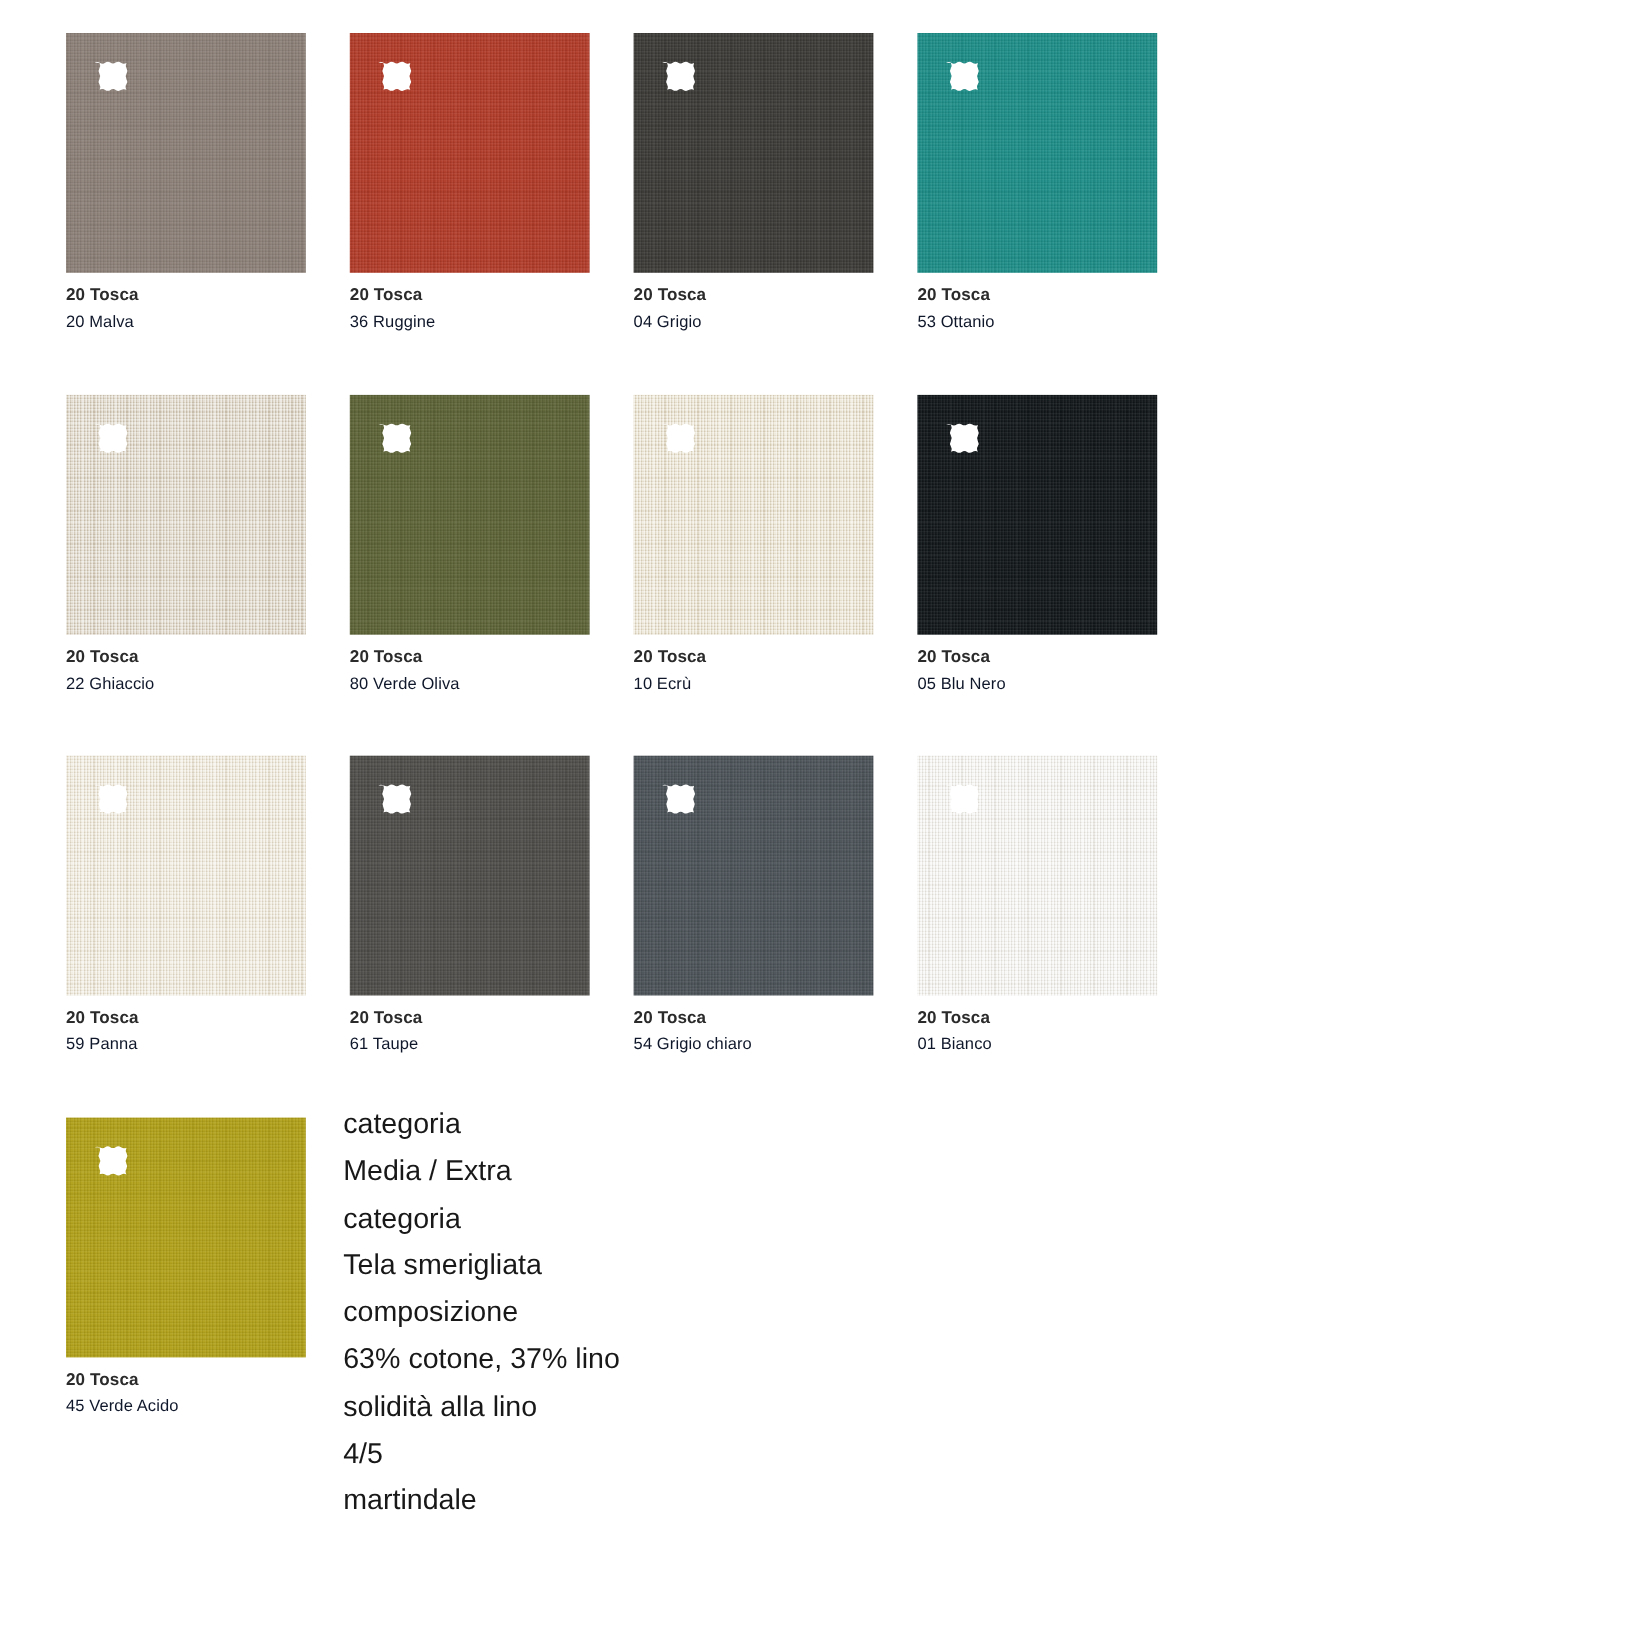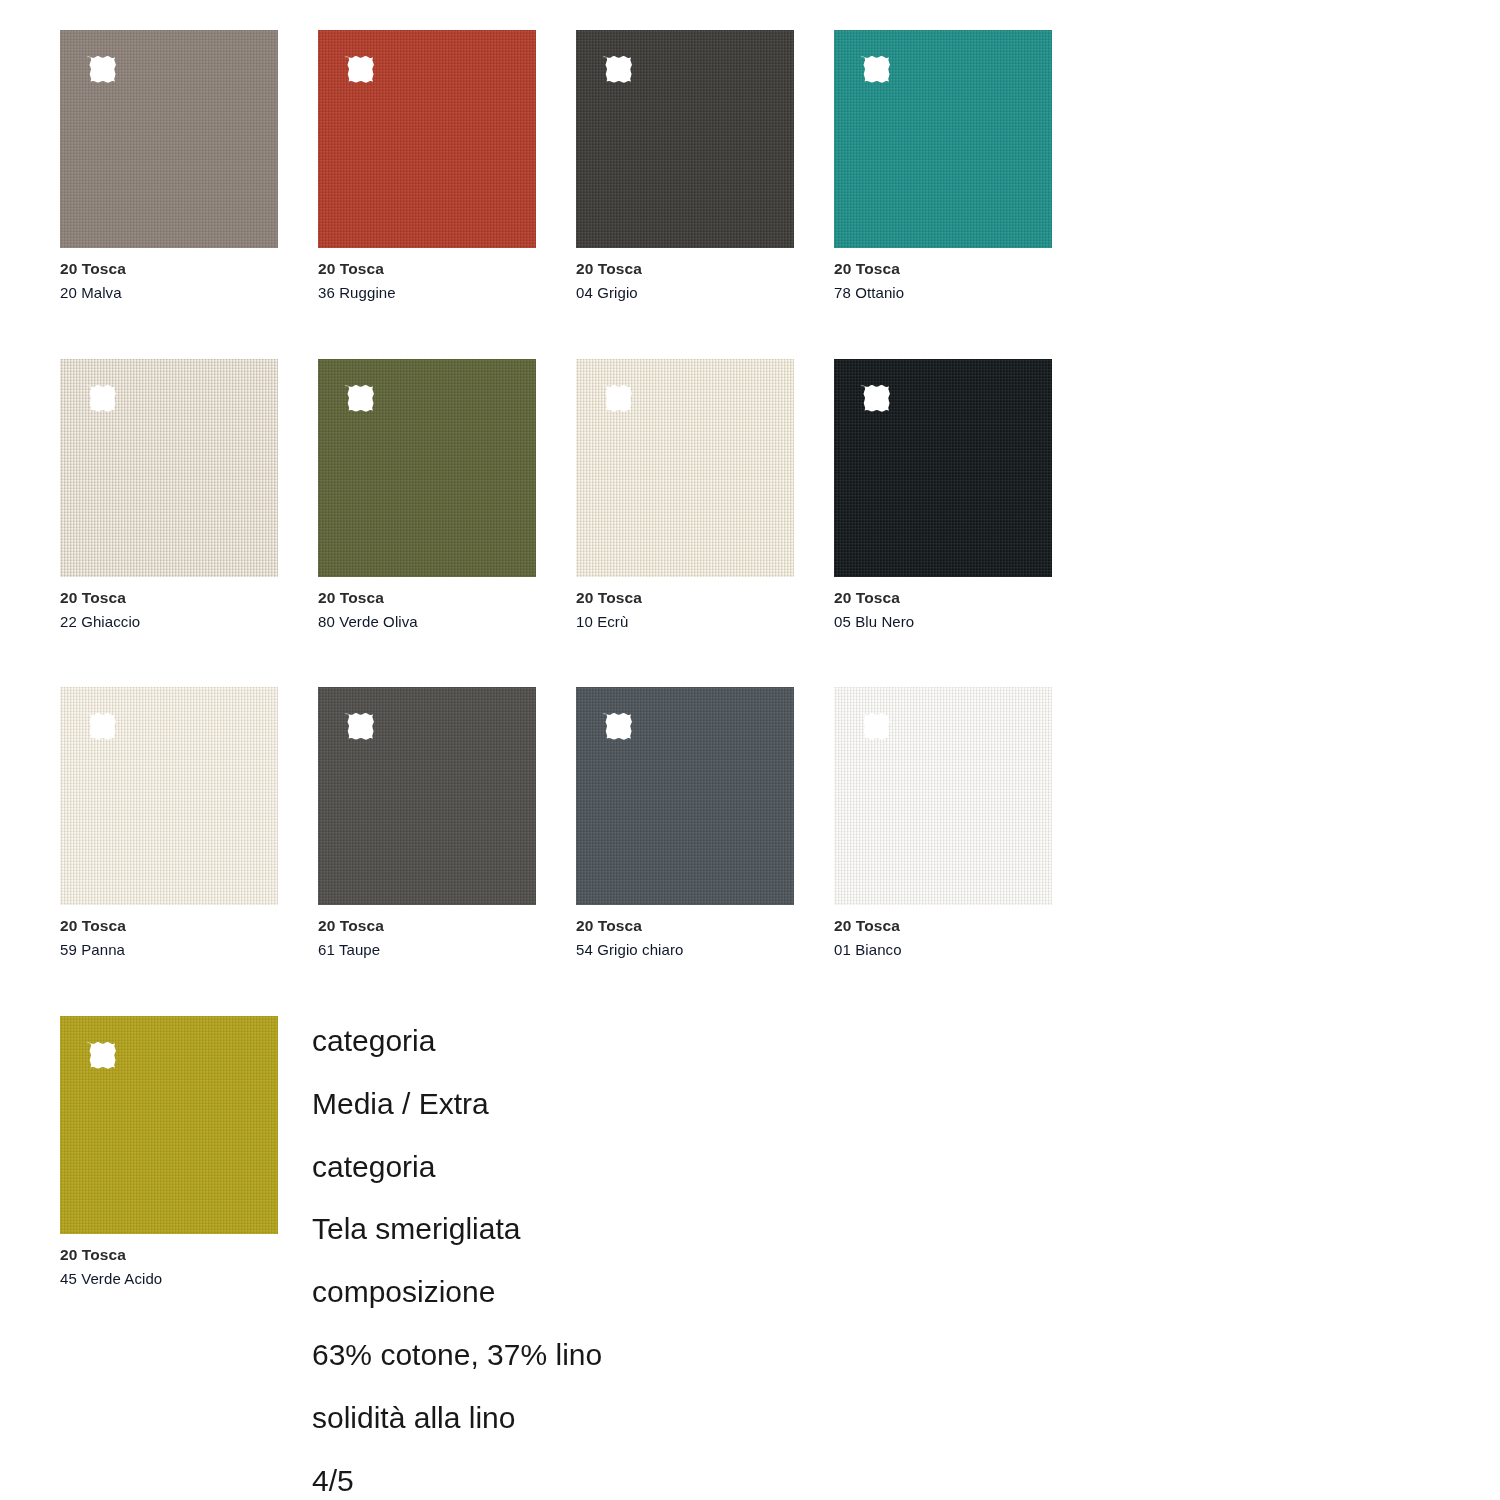--- a/index.html
+++ b/index.html
@@ -118,25 +118,24 @@
 
   
   #spec-block {
     position: absolute;
     left: 312px;
     top: 1000px;
     width: 560px;
   }
   .spec-line {
     font-family: "Liberation Sans", sans-serif;
-    font-size: 30px;
+    font-size: 26px;
     line-height: 42.8px;
     color: #181818;
     white-space: nowrap;
-    margin-top: 20px;
   }
 </style>
 </head>
 <body>
 
 <div id="page">
 
   <div id="swatch-grid">
       <div class="swatch-cell" style="left: 0px; top: 0px;">
         <div class="swatch-chip" style="background-color: rgb(139, 127, 119);">
@@ -216,21 +215,21 @@
     q1.6,2.4 0,4.8 q-1.6,2.4 0.1,5
     q-2.6,-1.3 -5,0.2 q-2.4,1.5 -4.8,-0.1 q-2.4,-1.6 -4.8,0
     q-2.4,1.6 -4.8,0 q-2.4,-1.6 -5,-0.2
     q1.3,-2.6 -0.2,-5 q-1.5,-2.4 0,-4.8 q1.6,-2.4 0,-4.8
     q-1.6,-2.4 -0.1,-4.8 q1.5,-2.4 0.2,-5 z"></path>
 </svg>
           </div>
         </div>
         <div class="swatch-label">
           <div class="label-primary">20 Tosca</div>
-          <div class="label-secondary">78 Ottanio</div>
+          <div class="label-secondary">53 Ottanio</div>
         </div>
       </div>
       <div class="swatch-cell" style="left: 0px; top: 328.5px;">
         <div class="swatch-chip light-weave" style="background-color: rgb(212, 203, 185);">
           <div class="corner-marker">
 <svg viewBox="0 0 42 42" xmlns="http://www.w3.org/2000/svg">
   <path fill="#ffffff" d="
     M6,9
     q2.6,-1.2 5,0.2 q2.4,1.4 4.6,-0.2 q2.3,-1.7 4.7,-0.1
     q2.4,1.6 4.8,0 q2.5,-1.6 4.9,0.1 q2.3,1.6 5,0.3
@@ -428,15 +427,16 @@
 
   <div id="spec-block">
       <div class="spec-line">categoria</div>
       <div class="spec-line">Media / Extra</div>
       <div class="spec-line">categoria</div>
       <div class="spec-line">Tela smerigliata</div>
       <div class="spec-line">composizione</div>
       <div class="spec-line">63% cotone, 37% lino</div>
       <div class="spec-line">solidità alla lino</div>
       <div class="spec-line">4/5</div>
+      <div class="spec-line">martindale</div>
     </div>
 
 </div>
 
 </body></html>

